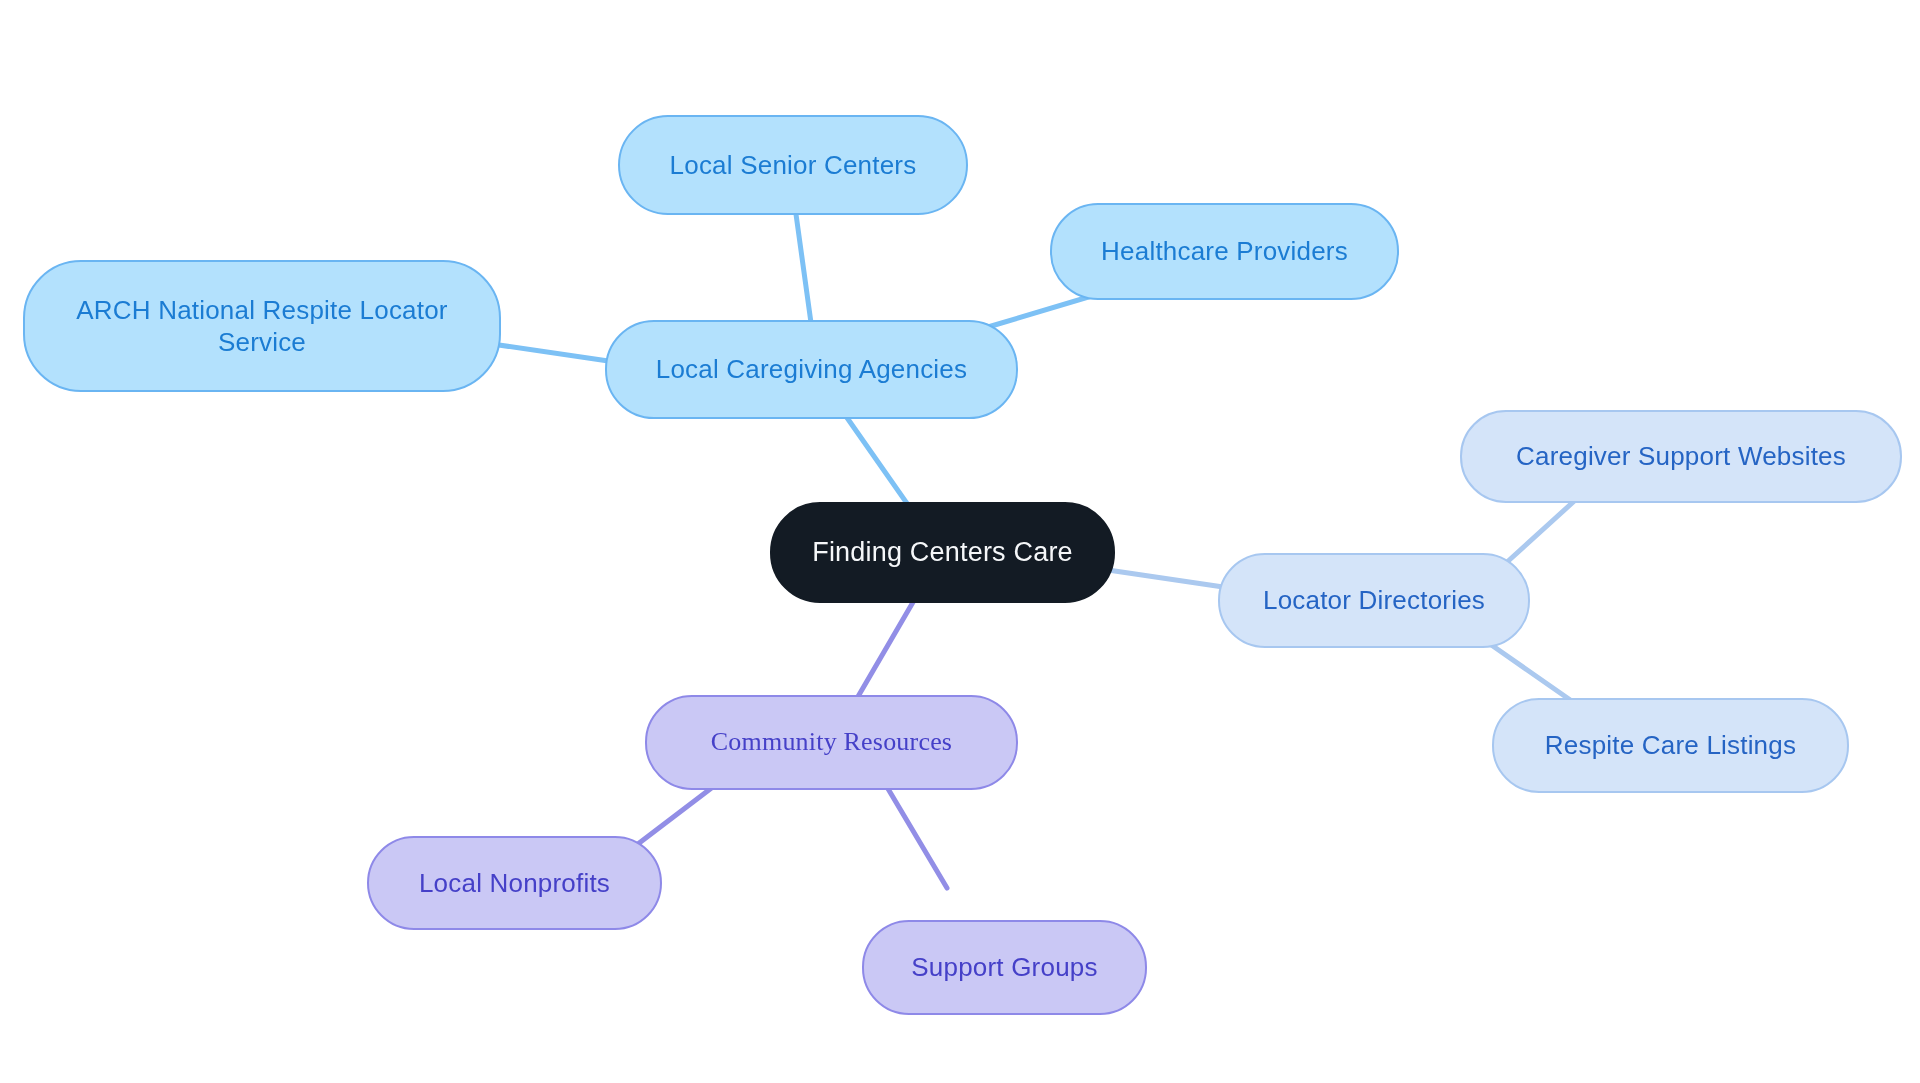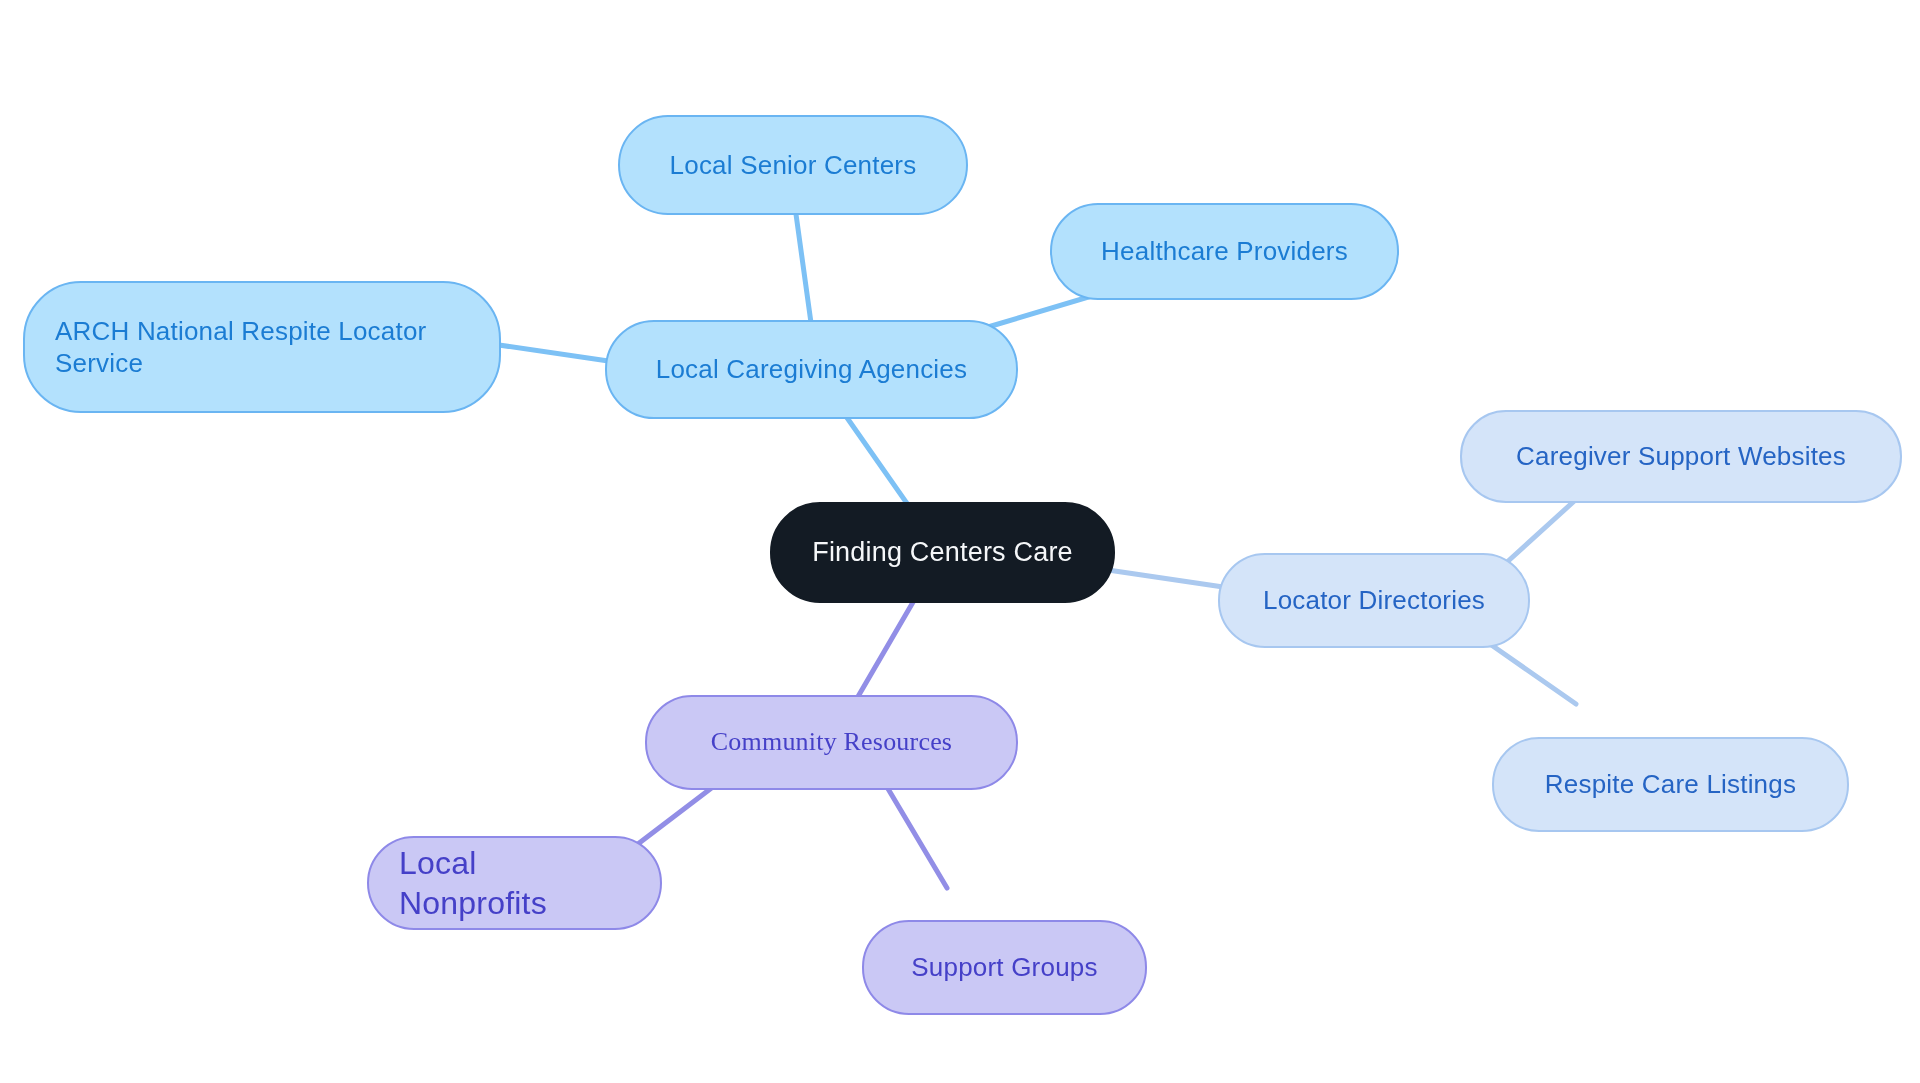--- a/index.html
+++ b/index.html
@@ -24,20 +24,21 @@
     width: 1920px;
     height: 1083px;
     z-index: 1;
   }
   .node {
     position: absolute;
     z-index: 2;
     display: flex;
     align-items: center;
     justify-content: center;
+    text-align: center;
     box-sizing: border-box;
     padding: 0 30px;
     cursor: pointer;
     line-height: 1.25;
     letter-spacing: 0.2px;
     user-select: none;
   }
 </style>
 </head>
 <body>
@@ -61,35 +62,35 @@
       </div>
       <div class="node" style="left: 605px; top: 320px; width: 413px; height: 99px; background: rgb(179, 225, 253); border: 2px solid rgb(106, 181, 242); border-radius: 49px; color: rgb(27, 124, 211); font-size: 26px;">
         <span>Local Caregiving Agencies</span>
       </div>
       <div class="node" style="left: 618px; top: 115px; width: 350px; height: 100px; background: rgb(179, 225, 253); border: 2px solid rgb(106, 181, 242); border-radius: 50px; color: rgb(27, 124, 211); font-size: 26px;">
         <span>Local Senior Centers</span>
       </div>
       <div class="node" style="left: 1050px; top: 203px; width: 349px; height: 97px; background: rgb(179, 225, 253); border: 2px solid rgb(106, 181, 242); border-radius: 48px; color: rgb(27, 124, 211); font-size: 26px;">
         <span>Healthcare Providers</span>
       </div>
-      <div class="node" style="left: 23px; top: 260px; width: 478px; height: 132px; background: rgb(179, 225, 253); border: 2px solid rgb(106, 181, 242); border-radius: 58px; color: rgb(27, 124, 211); font-size: 26px; margin-top: 21px;">
+      <div class="node" style="left: 23px; top: 260px; width: 478px; height: 132px; background: rgb(179, 225, 253); border: 2px solid rgb(106, 181, 242); border-radius: 58px; color: rgb(27, 124, 211); font-size: 26px;">
         <span>ARCH National Respite Locator Service</span>
       </div>
       <div class="node" style="left: 1218px; top: 553px; width: 312px; height: 95px; background: rgb(212, 228, 249); border: 2px solid rgb(167, 199, 240); border-radius: 47px; color: rgb(37, 100, 196); font-size: 26px;">
         <span>Locator Directories</span>
       </div>
       <div class="node" style="left: 1460px; top: 410px; width: 442px; height: 93px; background: rgb(212, 228, 249); border: 2px solid rgb(167, 199, 240); border-radius: 46px; color: rgb(37, 100, 196); font-size: 26px;">
         <span>Caregiver Support Websites</span>
       </div>
-      <div class="node" style="left: 1492px; top: 698px; width: 357px; height: 95px; background: rgb(212, 228, 249); border: 2px solid rgb(167, 199, 240); border-radius: 47px; color: rgb(37, 100, 196); font-size: 26px; margin-top: 39px;">
+      <div class="node" style="left: 1492px; top: 698px; width: 357px; height: 95px; background: rgb(212, 228, 249); border: 2px solid rgb(167, 199, 240); border-radius: 47px; color: rgb(37, 100, 196); font-size: 26px;">
         <span>Respite Care Listings</span>
       </div>
       <div class="node" style="left: 645px; top: 695px; width: 373px; height: 95px; background: rgb(202, 200, 245); border: 2px solid rgb(142, 137, 232); border-radius: 47px; color: rgb(69, 64, 200); font-size: 26px; font-family: Liberation Serif, serif;">
         <span>Community Resources</span>
       </div>
-      <div class="node" style="left: 367px; top: 836px; width: 295px; height: 94px; background: rgb(202, 200, 245); border: 2px solid rgb(142, 137, 232); border-radius: 47px; color: rgb(69, 64, 200); font-size: 32px;">
+      <div class="node" style="left: 367px; top: 836px; width: 295px; height: 94px; background: rgb(202, 200, 245); border: 2px solid rgb(142, 137, 232); border-radius: 47px; color: rgb(69, 64, 200); font-size: 26px;">
         <span>Local Nonprofits</span>
       </div>
       <div class="node" style="left: 862px; top: 920px; width: 285px; height: 95px; background: rgb(202, 200, 245); border: 2px solid rgb(142, 137, 232); border-radius: 47px; color: rgb(69, 64, 200); font-size: 26px;">
         <span>Support Groups</span>
       </div>
     </div>
 </div>
 
 </body></html>

